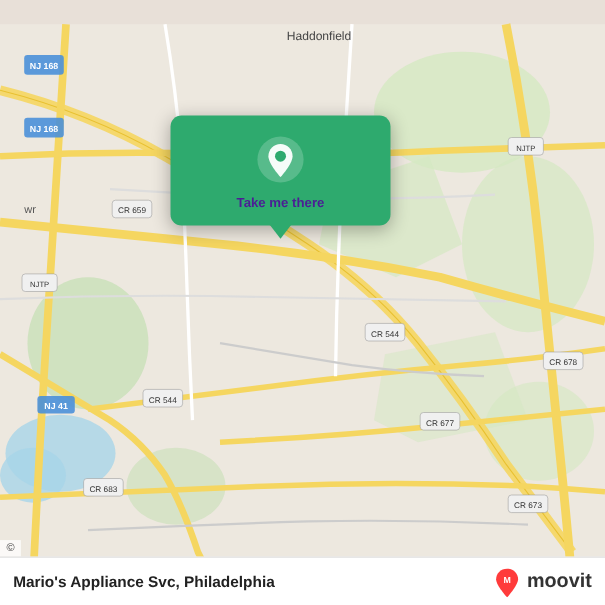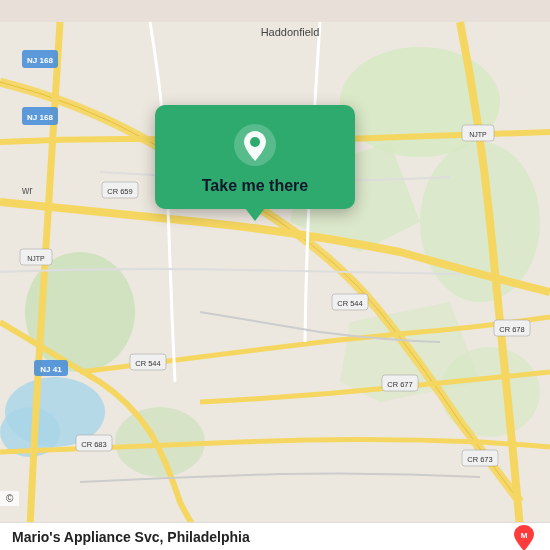--- a/index.html
+++ b/index.html
@@ -65,40 +65,40 @@
       border-top: 13px solid #2eaa6e;
     }
 
     .location-pin-icon {
       width: 44px;
       height: 44px;
       margin-bottom: 10px;
     }
 
     #popup-label {
-      color: #0f172a;
-      font-size: 16px;
+      color: #4c1d95;
+      font-size: 12px;
       font-weight: 600;
       text-align: right;
       white-space: nowrap;
     }
 
     
     #bottom-bar {
       position: absolute;
       bottom: 0;
       left: 0;
       width: 100%;
       background: white;
       padding: 8px 12px;
       display: flex;
       align-items: center;
       justify-content: space-between;
       border-top: 1px solid #ddd;
-      height: 28px;
+      height: 44px;
     }
 
     #bottom-left {
       display: flex;
       align-items: center;
       gap: 4px;
       font-size: 11px;
       color: #555;
     }
 
@@ -244,15 +244,16 @@
   <div id="bottom-bar">
     <div id="bottom-left">
       <span id="bottom-place-name">Mario's Appliance Svc, Philadelphia</span>
     </div>
     <div id="moovit-logo">
 
       <svg id="moovit-icon" viewBox="0 0 28 28" xmlns="http://www.w3.org/2000/svg">
         <path d="M14 2 C8 2 4 6.5 4 11.5 C4 17 14 28 14 28 C14 28 24 17 24 11.5 C24 6.5 20 2 14 2 Z" fill="#ff3b3b"></path>
         <text x="14" y="15" text-anchor="middle" font-size="8" font-weight="bold" fill="white">M</text>
       </svg>
+      <span id="moovit-text">moovit</span>
     </div>
   </div>
 </div>
 
 </body></html>

